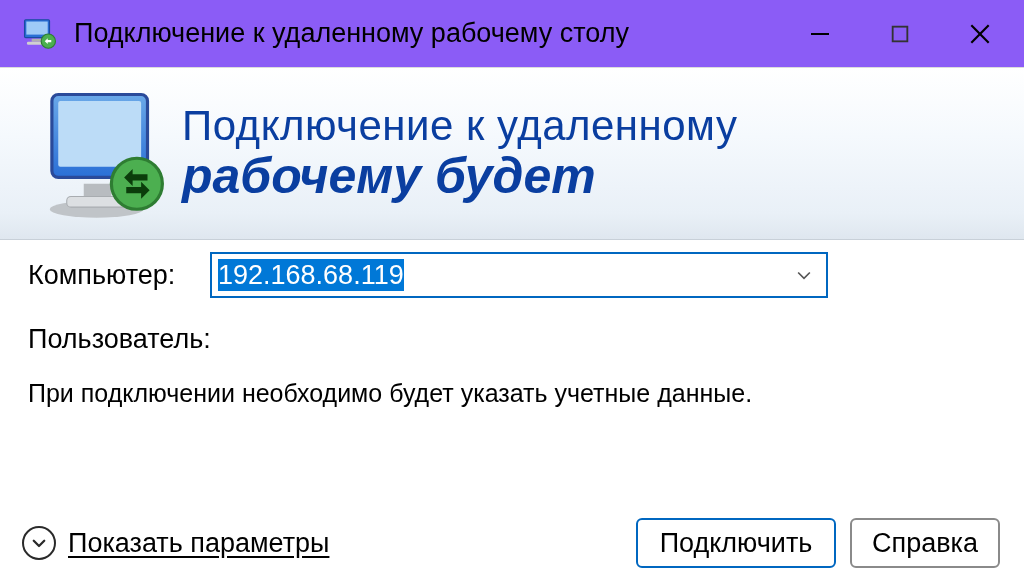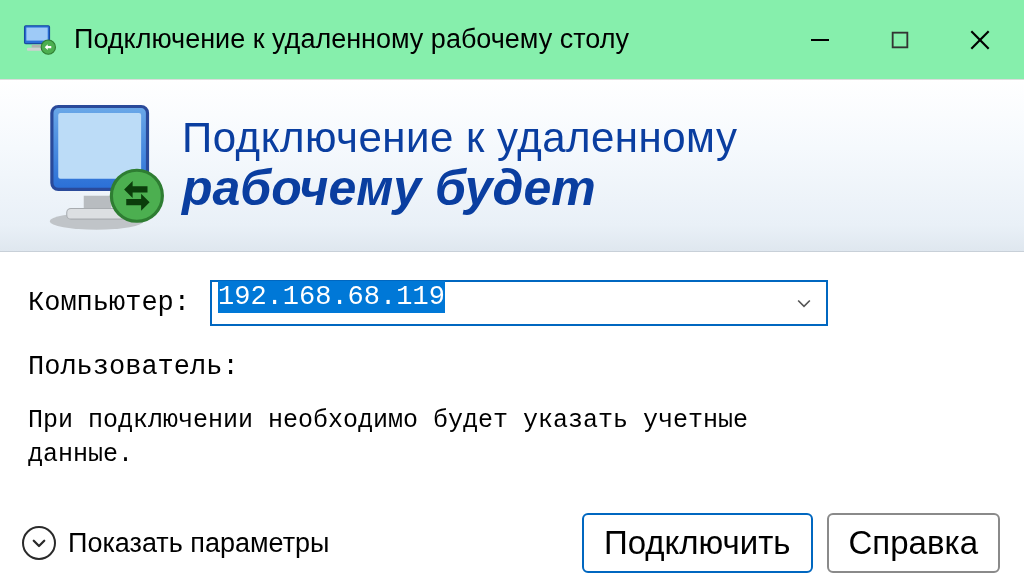--- a/index.html
+++ b/index.html
@@ -10,22 +10,22 @@
     background: #fff;
     color: #000;
     overflow: hidden;
   }
   .window {
     width: 1024px; height: 587px;
     background: #fff;
     display: flex; flex-direction: column;
   }
   .titlebar {
-    height: 80px;
-    background: #86efac;
+    height: 68px;
+    background: #8b5cf6;
     display: flex; align-items: center;
     padding: 0 4px 0 20px;
     border-bottom: 1px solid #dcdcdc;
   }
   .titlebar .t-icon {
     width: 40px; height: 40px; margin-right: 14px;
     display: flex; align-items: center; justify-content: center;
   }
   .titlebar .title {
     font-size: 27px;
@@ -67,38 +67,37 @@
   .banner-line2 {
     font-size: 50px;
     font-weight: 700;
     font-style: italic;
     color: #0a3ea0;
     line-height: 1.05;
     margin-top: 2px;
   }
   .body {
     flex: 1;
-    padding: 28px 34px 0 26px;
+    padding: 12px 34px 0 26px;
     font-size: 27px;
     color: #000;
-    font-family: Liberation Mono, monospace;
   }
   .row {
     display: flex; align-items: center;
     margin-bottom: 20px;
   }
   .lbl {
     width: 200px;
     padding-left:2px;
   }
   .combo {
     flex: 0 0 618px;
     height: 46px;
     border: 2px solid #0067c0;
-    display: flex; align-items: flex-start;
+    display: flex; align-items: center;
     background:#fff;
     margin-left:-16px;
   }
   .combo .sel {
     flex: 1;
     padding: 0 6px;
     font-size: 27px;
   }
   .combo .sel span.hl {
     background: #0078d7;
@@ -129,29 +128,30 @@
     gap: 12px;
   }
   .chev-circle {
     width: 34px; height:34px;
     border: 2px solid #2a2a2a;
     border-radius: 50%;
     display:flex; align-items:center; justify-content:center;
     background:#fff;
   }
   .toggle-label {
+    text-decoration: underline;
     text-underline-offset: 4px;
   }
   .spacer { flex:1; }
   .btn {
-    height: 60px;
+    height: 50px;
     padding: 8px 20px;
     border: 2px solid #8a8a8a;
     background: #ffffff;
-    font-size: 33px;
+    font-size: 27px;
     display:flex; align-items:center; justify-content:center;
     border-radius: 6px;
     margin-left: 14px;
     min-width: 150px;
   }
   .btn.primary {
     border: 2px solid #0067c0;
     min-width: 200px;
   }
 </style>

